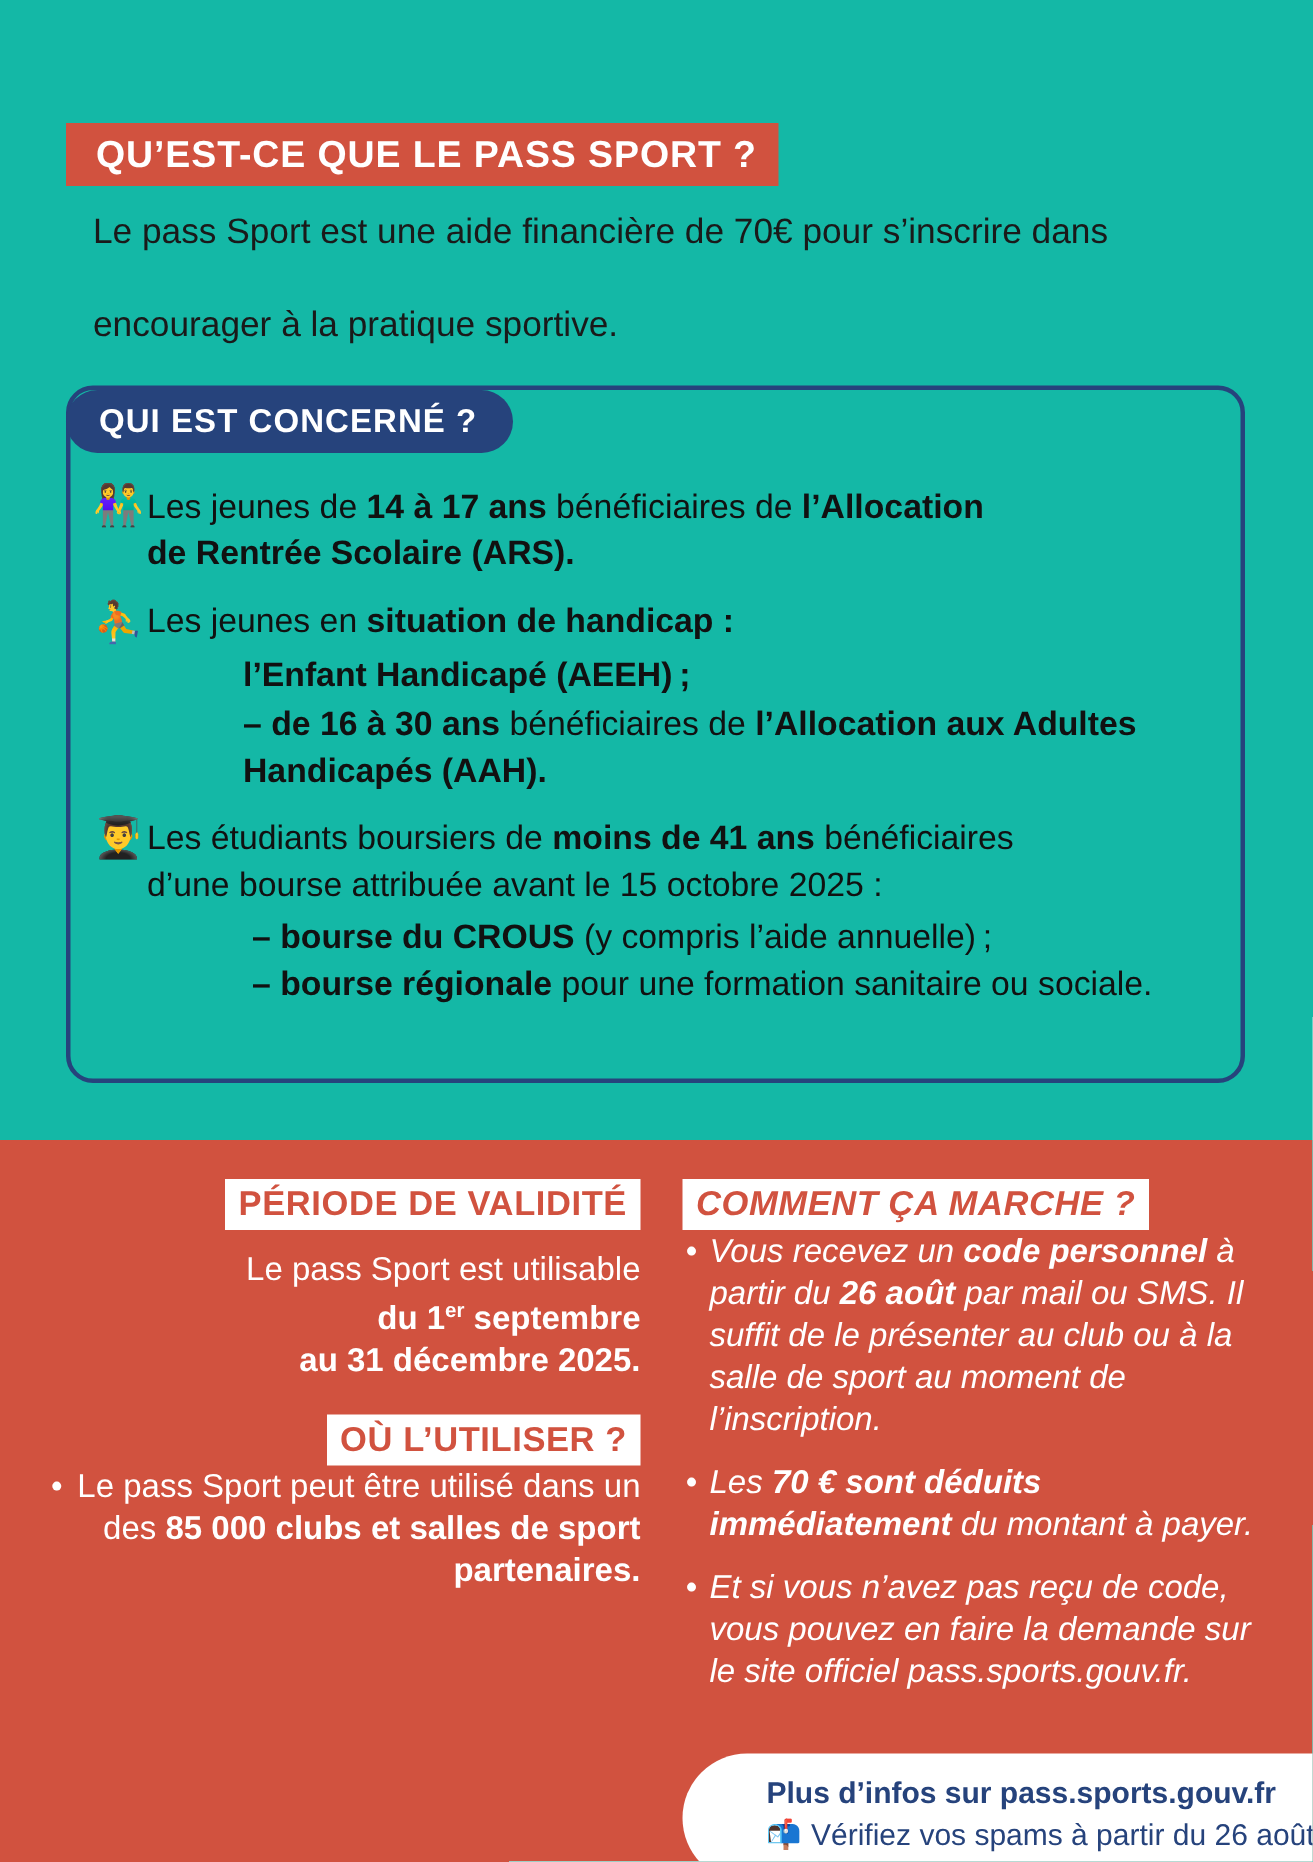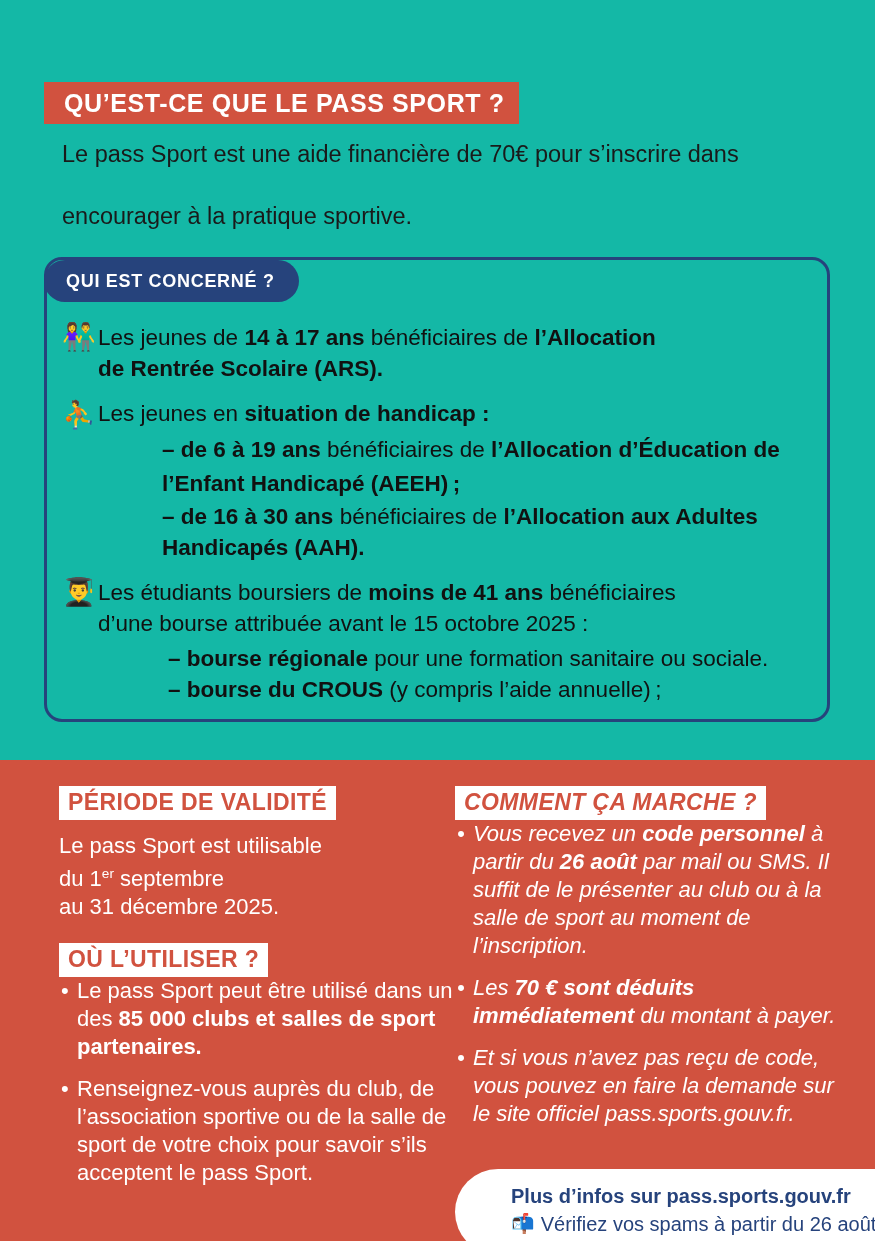--- a/index.html
+++ b/index.html
@@ -67,21 +67,21 @@
     top: 260px;
     height: 42px;
     background: #26437c;
     border-radius: 21px;
     display: flex;
     align-items: center;
     padding: 0 24px 0 22px;
   }
   .blue-pill-text {
     color: #ffffff;
-    font-size: 18px;
+    font-size: 22px;
     font-weight: bold;
     letter-spacing: 0.7px;
     white-space: nowrap;
   }
 
   .elig-list {
     position: absolute;
     left: 62px;
     top: 322px;
     width: 760px;
@@ -123,23 +123,24 @@
   .red-panel {
     position: absolute;
     left: 0;
     top: 760px;
     width: 875px;
     height: 481px;
     background: #d1523f;
   }
   .col-left {
     position: absolute;
-    left: 59px;
+    left: 32px;
     top: 26px;
     width: 395px;
+    text-align: right;
   }
   .col-right {
     position: absolute;
     left: 455px;
     top: 26px;
     width: 400px;
     font-style: italic;
   }
   .tag {
     display: inline-block;
@@ -151,21 +152,21 @@
     padding: 3px 9px 5px 9px;
     line-height: 26px;
     white-space: nowrap;
   }
   .red-text {
     color: #ffffff;
     font-size: 22px;
     line-height: 28px;
     margin-top: 12px;
   }
-  .red-text b { font-weight: normal; }
+  .red-text b { font-weight: bold; }
   .red-bullets { }
   .red-bullet {
     position: relative;
     color: #ffffff;
     font-size: 22px;
     line-height: 28px;
     padding-left: 18px;
     margin-bottom: 14px;
   }
   .red-bullet::before {
@@ -235,46 +236,43 @@
         <b>de Rentrée Scolaire (ARS).</b>
       </div>
     </div>
 
     <div class="elig-item item-handicap">
       <span class="elig-icon">⛹️</span>
       <div class="elig-body">
         <span>Les jeunes en </span><b>situation de handicap :</b>
         <div class="sub-lines">
           <div class="sub-line">
-            <b>– </b><b>de 6 à 19 ans</b><span> bénéficiaires de </span><b>l’Allocation d’Éducation de</b>
-          </div>
-          <div class="sub-line">
             <b>l’Enfant Handicapé (AEEH) ;</b>
           </div>
           <div class="sub-line tight">
             <b>– </b><b>de 16 à 30 ans</b><span> bénéficiaires de </span><b>l’Allocation aux Adultes</b>
           </div>
           <div class="sub-line tight">
             <b>Handicapés (AAH).</b>
           </div>
         </div>
       </div>
     </div>
 
     <div class="elig-item item-student">
       <span class="elig-icon">👨‍🎓</span>
       <div class="elig-body">
         <span>Les étudiants boursiers de </span><b>moins de 41 ans</b><span> bénéficiaires</span><br>
         <span>d’une bourse attribuée avant le 15 octobre 2025 :</span>
         <div class="sub-lines">
           <div class="sub-line">
+            <b>– </b><b>bourse du CROUS</b><span> (y compris l’aide annuelle) ;</span>
+          </div>
+          <div class="sub-line">
             <b>– </b><b>bourse régionale</b><span> pour une formation sanitaire ou sociale.</span>
-          </div>
-          <div class="sub-line">
-            <b>– </b><b>bourse du CROUS</b><span> (y compris l’aide annuelle) ;</span>
           </div>
         </div>
       </div>
     </div>
 
   </div>
 
   <div class="red-panel">
 
     <div class="col-left">
@@ -287,23 +285,20 @@
         <b>au 31 décembre 2025.</b>
       </div>
 
       <div class="tag-spacer"></div>
 
       <div class="tag">OÙ L’UTILISER ?</div>
 
       <div class="red-bullets">
         <div class="red-bullet">
           <span>Le pass Sport peut être utilisé dans un des </span><b>85 000 clubs et salles de sport partenaires.</b>
-        </div>
-        <div class="red-bullet">
-          <span>Renseignez-vous auprès du club, de l’association sportive ou de la salle de sport de votre choix pour savoir s’ils acceptent le pass Sport.</span>
         </div>
       </div>
 
     </div>
 
     <div class="col-right">
 
       <div class="tag">COMMENT ÇA MARCHE ?</div>
 
       <div class="red-bullets">

